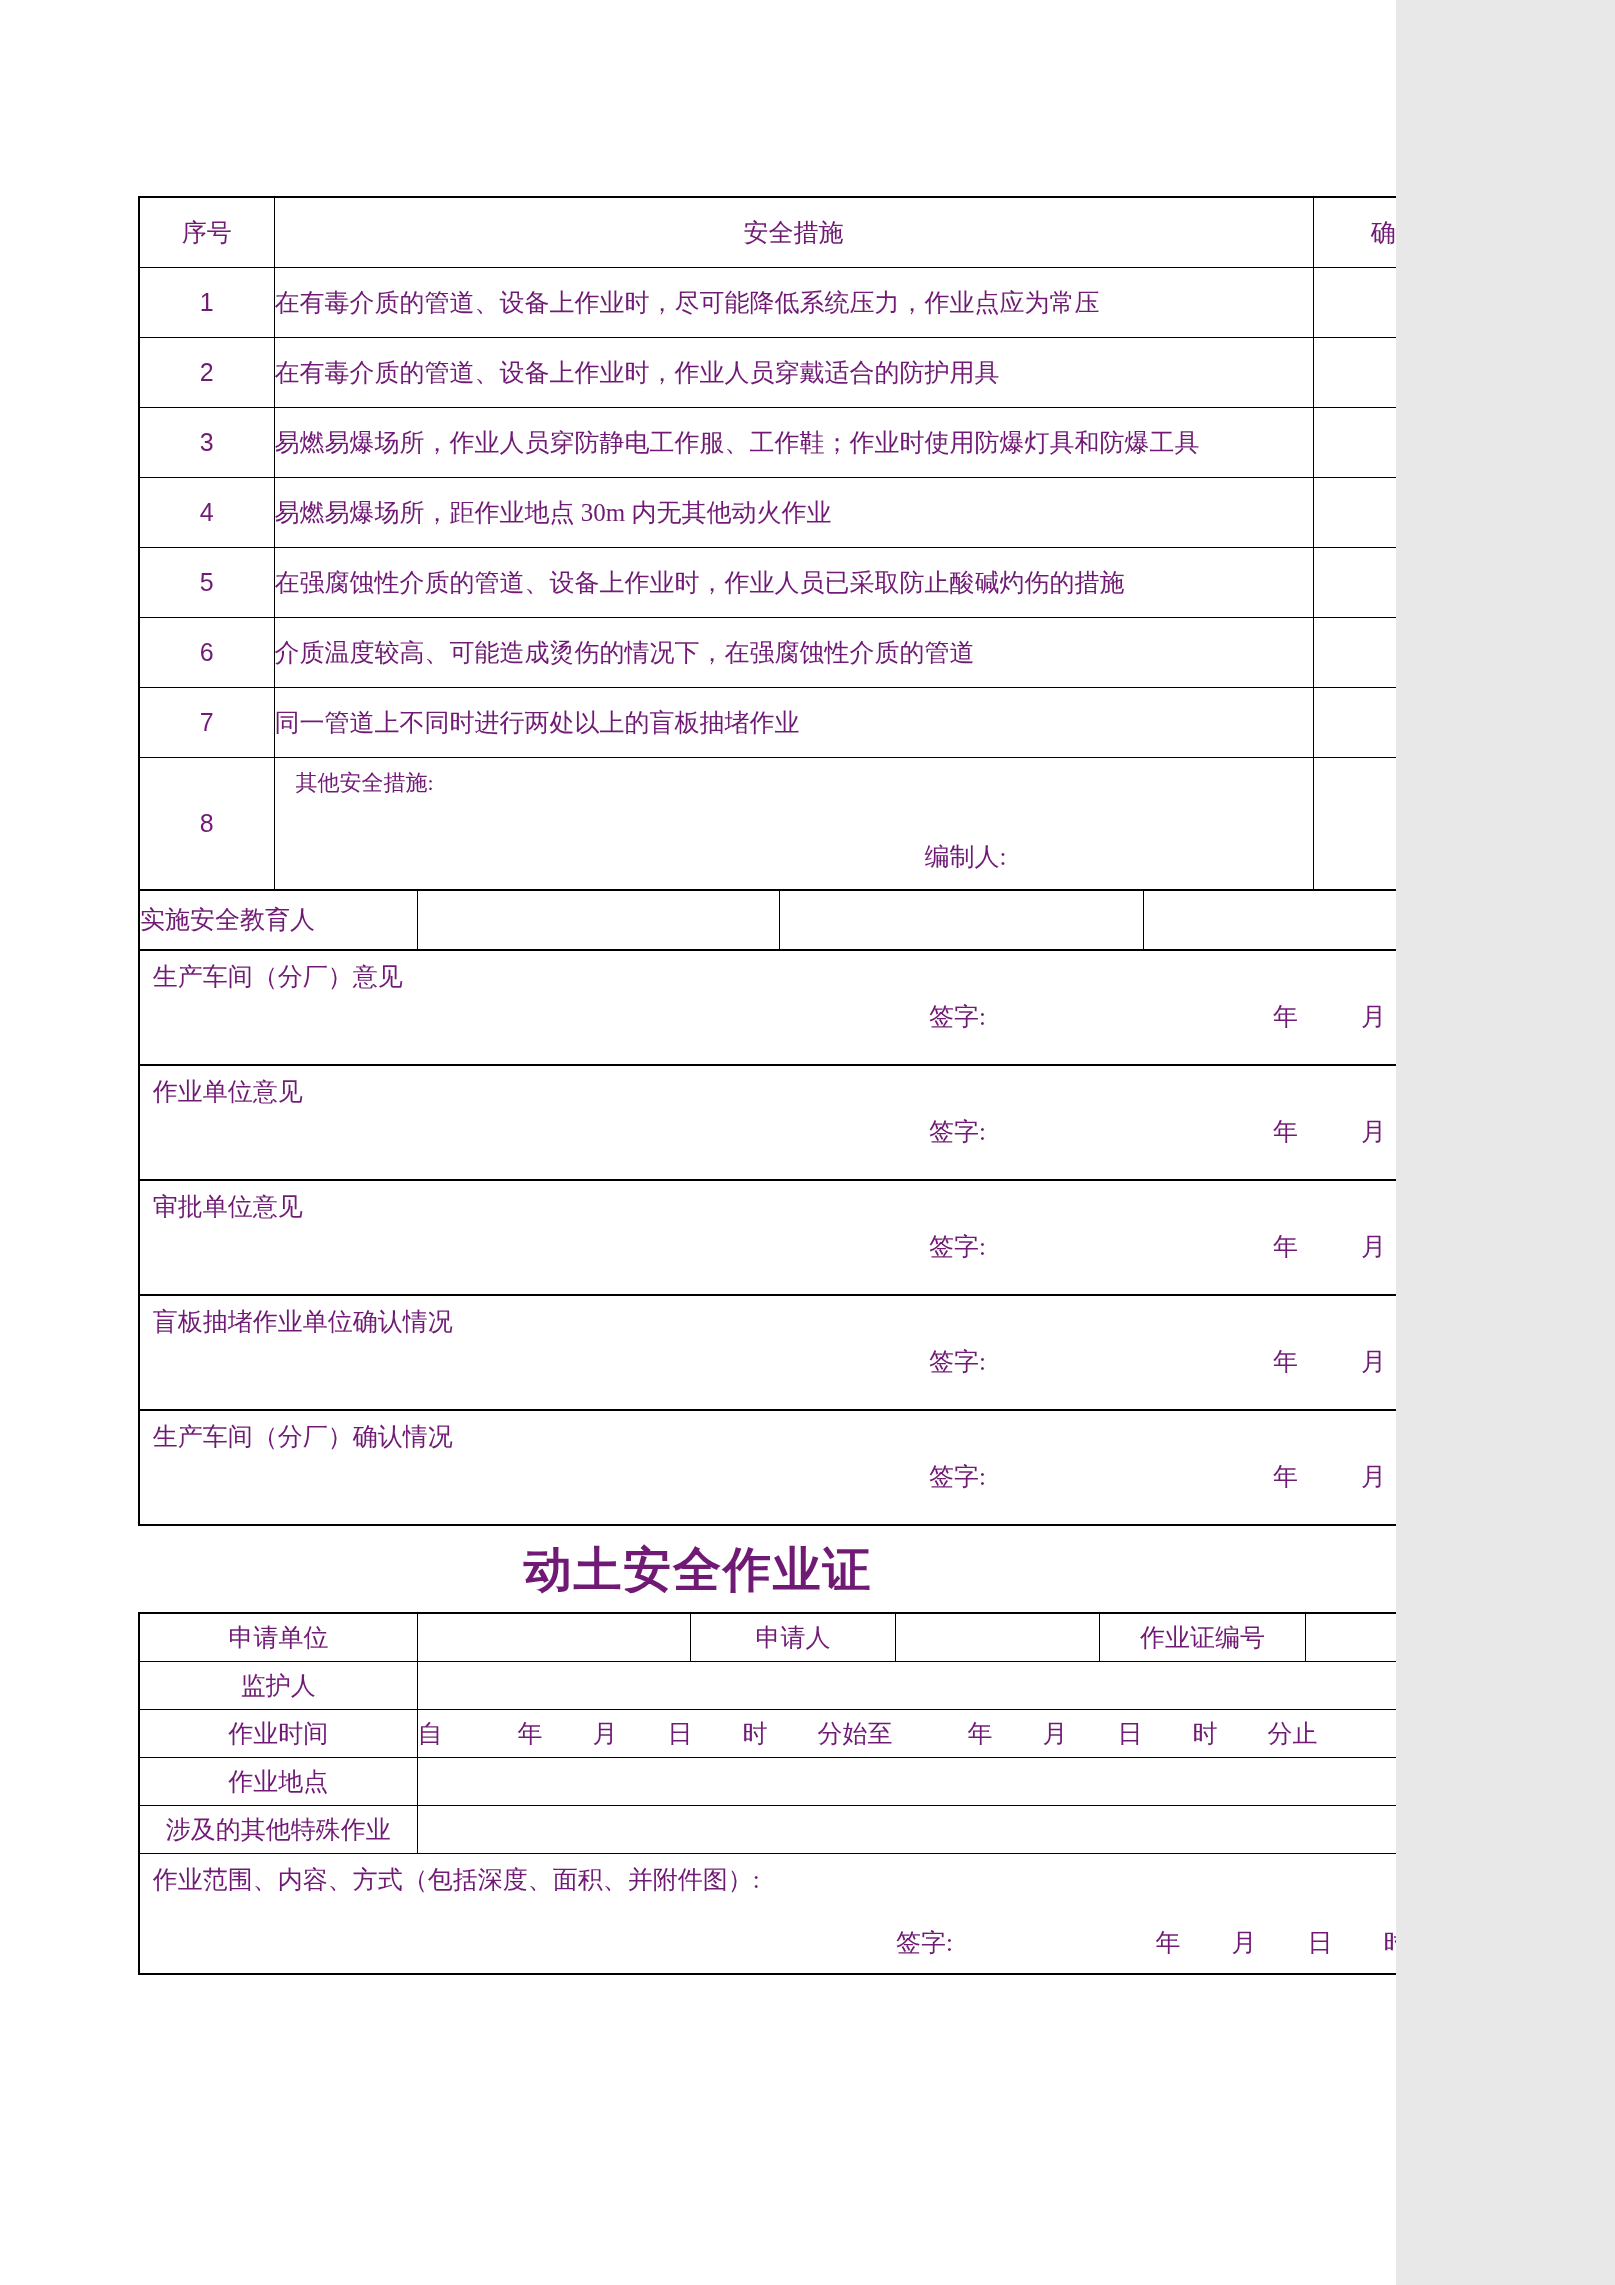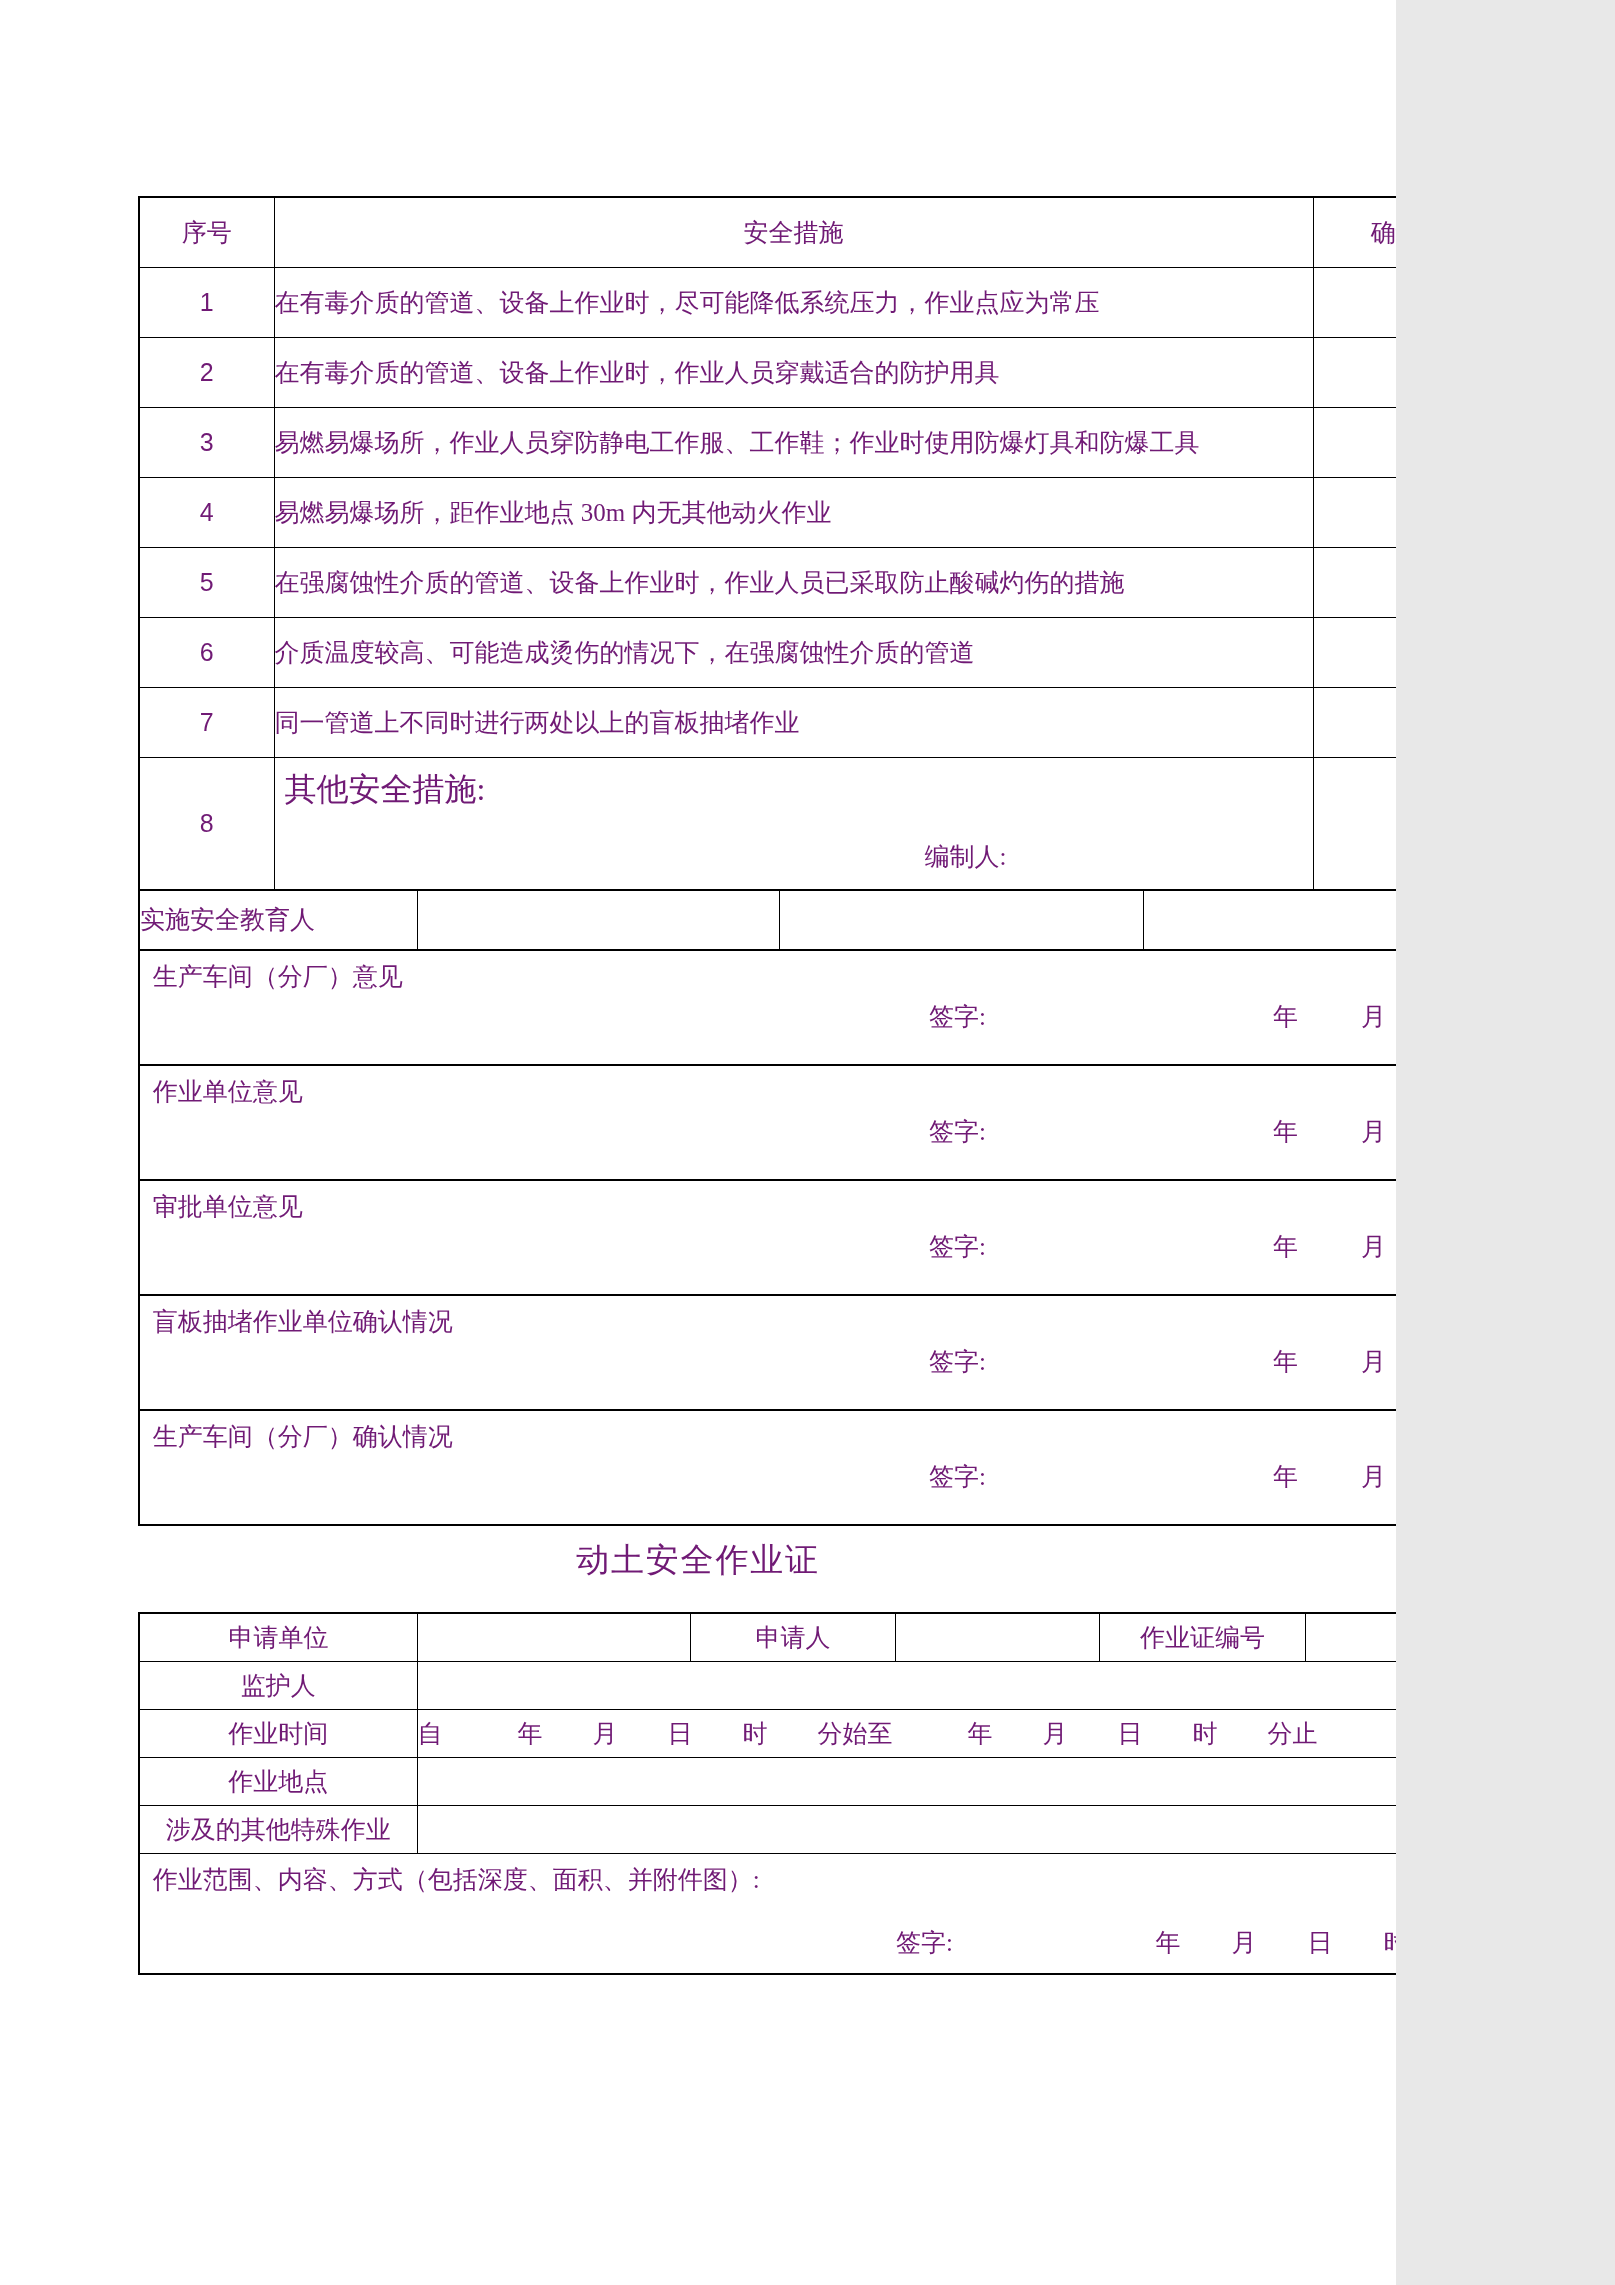--- a/index.html
+++ b/index.html
@@ -20,32 +20,32 @@
   table.grid tr:first-child td{border-top:none;}
   table.grid tr:last-child td{border-bottom:none;}
   table.grid td:first-child{border-left:none;}
   table.grid td:last-child{border-right:none;}
   
   .hrow td{height:69px;text-align:center;}
   .brow td{height:69px;}
   .num{text-align:center;font-family:"Liberation Sans","DejaVu Sans",sans-serif;font-size:24.4px;}
   td.measure{padding-left:18px;padding-right:12.7px;text-align:left;}
   td.r8cell{position:relative;height:131px;}
-  .r8label{position:absolute;top:11px;left:10px;font-size:32px;}
+  .r8label{position:absolute;top:11px;left:21px;font-size:22px;}
   .compiler{position:absolute;left:650px;bottom:16.3px;font-size:25px;}
   .edu td{height:58px;text-align:left;}
   .section{position:relative;height:113px;font-size:25px;background:#fff;}
   .slabel{position:absolute;left:12.7px;top:9px;}
   .signline{position:absolute;left:0;right:0;top:49px;height:33px;}
   .signlabel{position:absolute;left:789px;}
   .dates{position:absolute;right:25px;top:0;display:flex;gap:63px;}
   
   .title{
     position:absolute;top:1538px;left:0;width:100%;
-    text-align:center;font-size:33px;font-weight:normal;
+    text-align:center;font-size:48px;font-weight:bold;
     font-family:"Liberation Sans","DejaVu Sans",sans-serif;
     letter-spacing:1.8px;
   }
   
   .t2row td{height:47px;}
   .t2label{text-align:center;}
   .worktime{}
   .scope{position:relative;height:119px;font-size:25px;}
   .scopelabel{position:absolute;left:12.7px;top:9px;}
   .signline2{position:absolute;left:0;right:0;bottom:14.5px;height:33px;}

